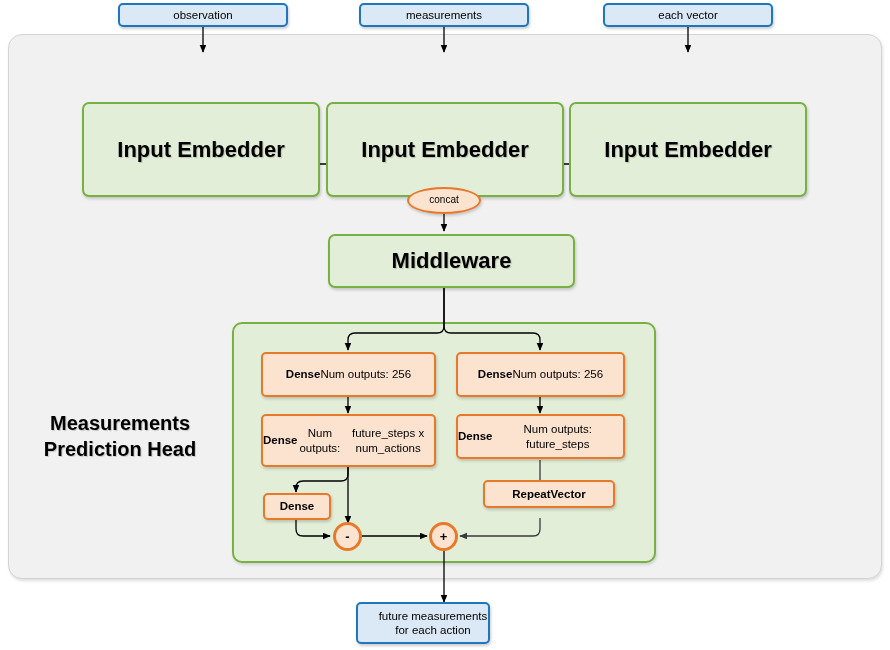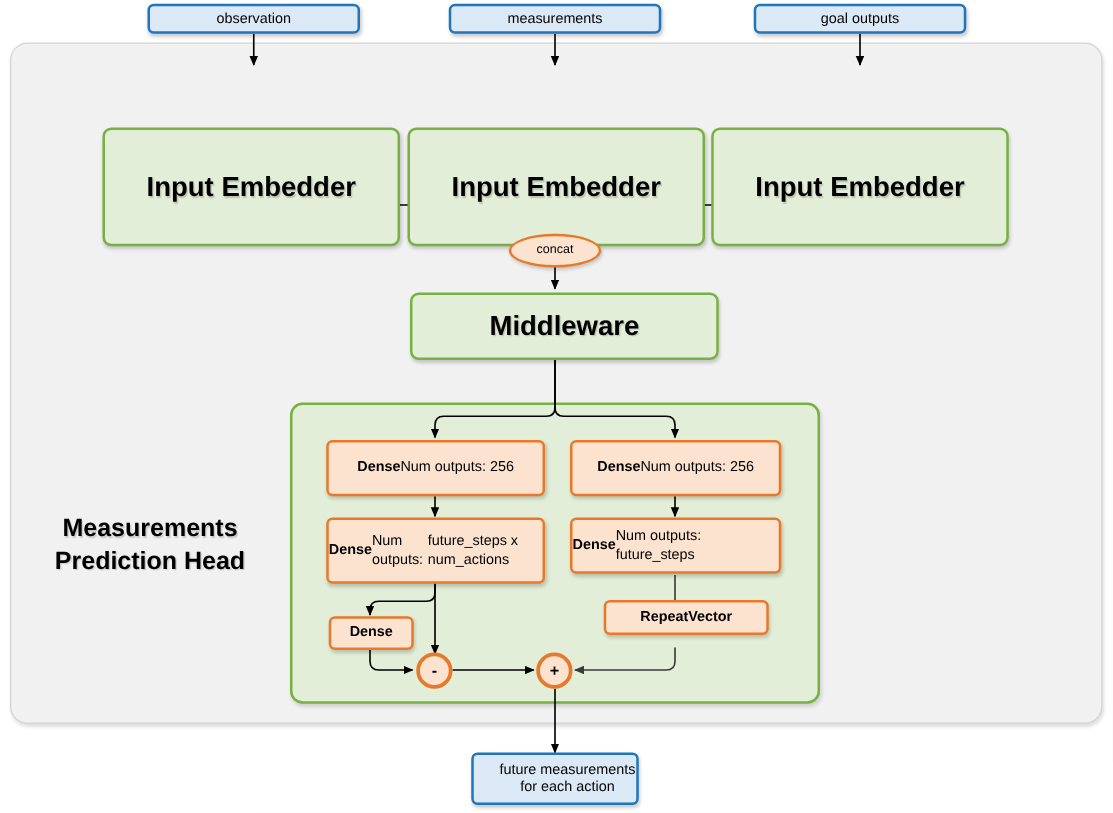--- a/index.html
+++ b/index.html
@@ -20,20 +20,21 @@
     left: 0; top: 0;
     width: 890px; height: 650px;
     pointer-events: none;
   }
   .node {
     position: absolute;
     box-sizing: border-box;
     display: flex;
     align-items: center;
     justify-content: center;
+    text-align: center;
     line-height: 1.25;
   }
   
   .outer-panel {
     position: absolute;
     left: 8px; top: 34px;
     width: 874px; height: 545px;
     background: #f1f1f1;
     border: 1px solid #d4d4d4;
     border-radius: 14px;
@@ -172,21 +173,21 @@
     </g>
   </svg>
 
   <div class="node io-box" style="left:118px; top:3px; width:170px; height:24px;">
     <span>observation</span>
   </div>
   <div class="node io-box" style="left:359px; top:3px; width:170px; height:24px;">
     <span>measurements</span>
   </div>
   <div class="node io-box" style="left:603px; top:3px; width:170px; height:24px;">
-    <span>goal outputs</span>
+    <span>each vector</span>
   </div>
 
   <div class="node green-box big-label" style="left:82px; top:55px; width:238px; height:95px;">
     <span>Input Embedder</span>
   </div>
   <div class="node green-box big-label" style="left:326px; top:55px; width:238px; height:95px;">
     <span>Input Embedder</span>
   </div>
   <div class="node green-box big-label" style="left:569px; top:55px; width:238px; height:95px;">
     <span>Input Embedder</span>
@@ -229,18 +230,18 @@
     <span class="ttl">RepeatVector</span>
   </div>
 
   <div class="node circle-op" style="left:333px; top:522px; width:29px; height:29px;">
     <span>-</span>
   </div>
   <div class="node circle-op" style="left:429px; top:522px; width:29px; height:29px;">
     <span>+</span>
   </div>
 
-  <div class="node io-box" style="left:377px; top:602px; width:134px; height:42px; flex-direction:column;padding-left:20px;">
+  <div class="node io-box" style="left:356px; top:602px; width:134px; height:42px; flex-direction:column;padding-left:20px;">
     <span>future measurements</span>
     <span>for each action</span>
   </div>
 
 </div>
 
 </body></html>

